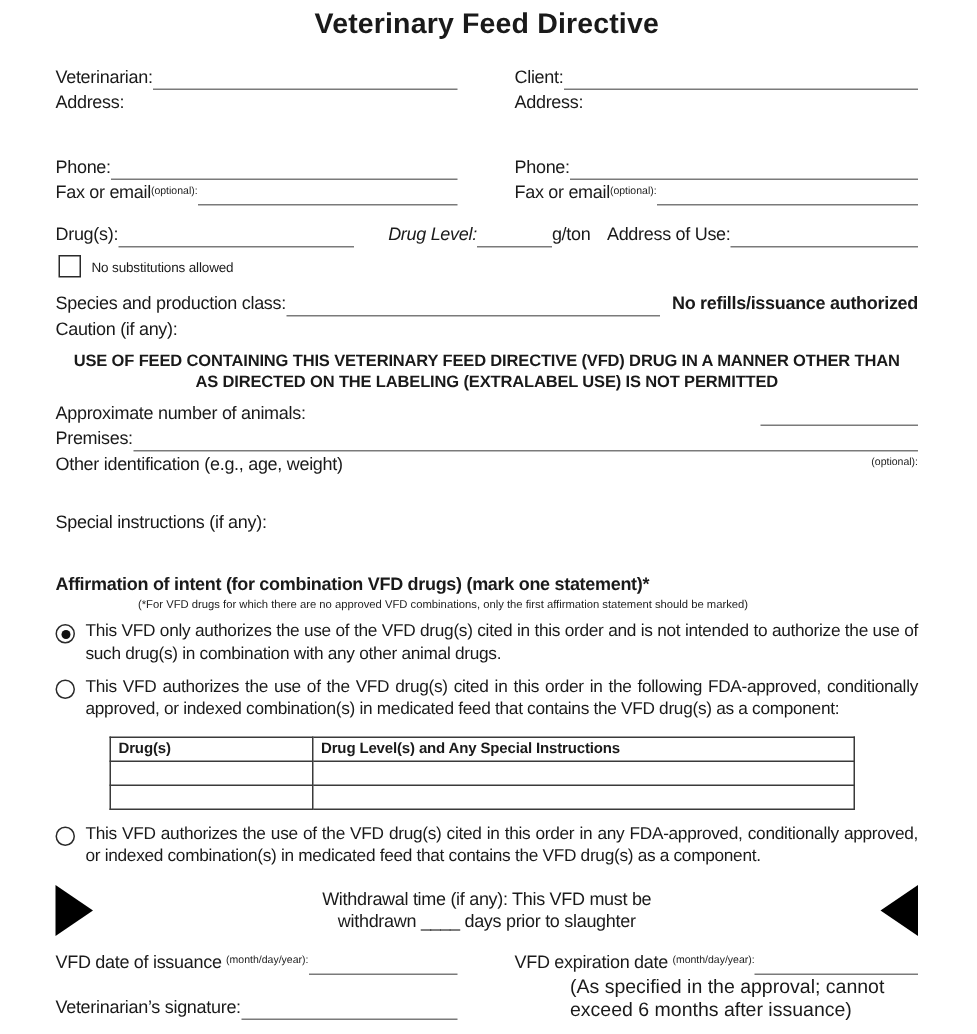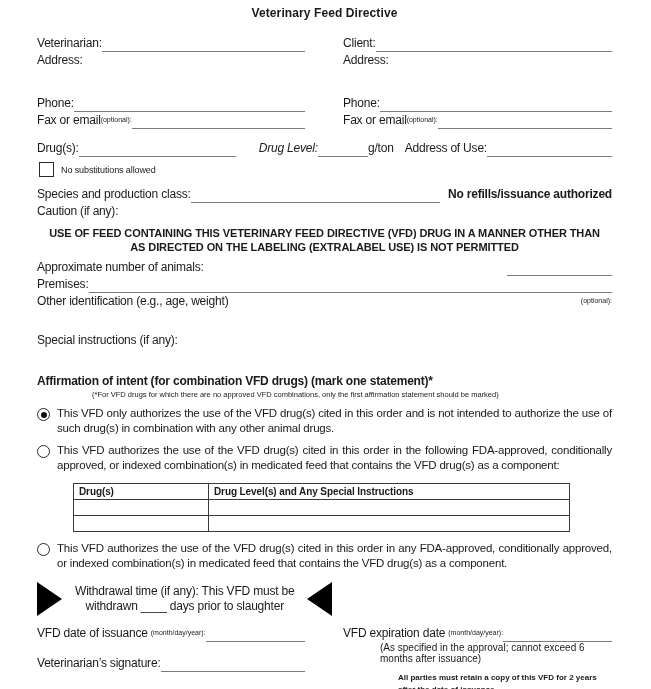--- a/index.html
+++ b/index.html
@@ -4,21 +4,21 @@
 <style>
   html,body{margin:0;padding:0;background:#ffffff;}
   body{
     width:651px;height:689px;
     font-family:"Liberation Sans",sans-serif;
     color:#1a1a1a;
     -webkit-font-smoothing:antialiased;
     overflow:hidden;
   }
   .page{box-sizing:border-box;width:651px;height:689px;padding:6px 39px 0 37px;}
-  .title{font-size:12px;font-weight:bold;text-align:center;margin:0 0 15px 0;letter-spacing:.1px;}
+  .title{font-size:19px;font-weight:bold;text-align:center;margin:0 0 15px 0;letter-spacing:.1px;}
 
   .lbl{font-size:12px;letter-spacing:-.2px;white-space:nowrap;}
   .tiny{font-size:7px;letter-spacing:0;white-space:nowrap;position:relative;top:-1px;}
   .row{display:flex;align-items:flex-end;line-height:17px;justify-content:space-between;}
   .rule{display:inline-block;border-bottom:1px solid #7a7a7a;height:13px;}
   .rule.grow{flex:1 1 auto;}
 
   .twocol{display:grid;grid-template-columns:268px 269px;column-gap:38px;}
 
   .gap26{height:26px;} .gap11{height:11px;}
@@ -37,28 +37,28 @@
   .option{display:flex;align-items:flex-start;margin-top:7px;}
   .radio{flex:0 0 auto;width:11px;height:11px;border:1.5px solid #2a2a2a;border-radius:50%;margin:2px 7px 0 0;background:#fff;position:relative;}
   .radio.checked::after{content:"";position:absolute;left:2.5px;top:2.5px;width:6px;height:6px;border-radius:50%;background:#111;}
   .option p{margin:0;font-size:11.5px;line-height:15px;letter-spacing:-.2px;text-align:justify;}
 
   table.drug-table{border-collapse:collapse;margin:10px 0 0 36px;width:497px;table-layout:fixed;}
   table.drug-table th,table.drug-table td{border:1px solid #3a3a3a;padding:1px 5px;font-size:10px;text-align:left;height:13px;letter-spacing:-.1px;}
   table.drug-table th{font-weight:bold;}
   .col-drugs{width:135px;}
 
-  .withdrawal{display:flex;justify-content:flex-start;align-items:center;margin-top:11px;gap:13px;}
+  .withdrawal{display:flex;justify-content:space-between;align-items:center;margin-top:11px;gap:13px;}
   .tri{width:0;height:0;display:inline-block;}
   .tri-right{border-top:17px solid transparent;border-bottom:17px solid transparent;border-left:25px solid #000;}
   .tri-left{border-top:17px solid transparent;border-bottom:17px solid transparent;border-right:25px solid #000;}
   .withdrawal-text{font-size:12px;line-height:15px;text-align:center;letter-spacing:-.2px;}
 
   .footer{display:grid;grid-template-columns:268px 269px;column-gap:38px;margin-top:9px;}
-  .exp-note{font-size:10px;margin:0 0 0 37px;letter-spacing:0;}
+  .exp-note{font-size:13px;margin:0 0 0 37px;letter-spacing:0;}
   .retain-note{font-size:8px;font-weight:bold;margin:8px 0 0 55px;line-height:12px;max-width:210px;letter-spacing:0;}
   .sig-row{margin-top:13px;}
 </style>
 </head>
 <body>
 
 <div class="page">
 
   <h1 class="title">Veterinary Feed Directive</h1>
 

